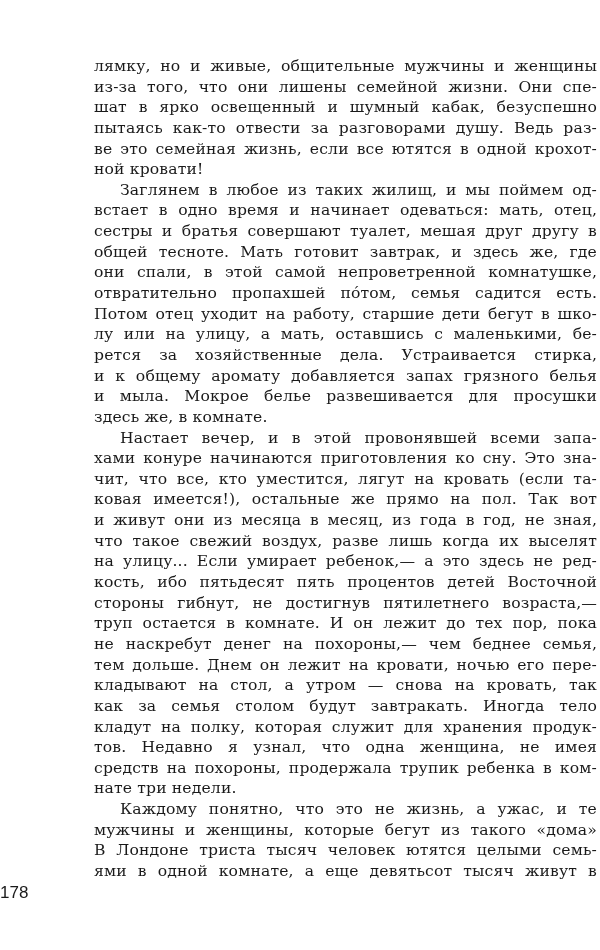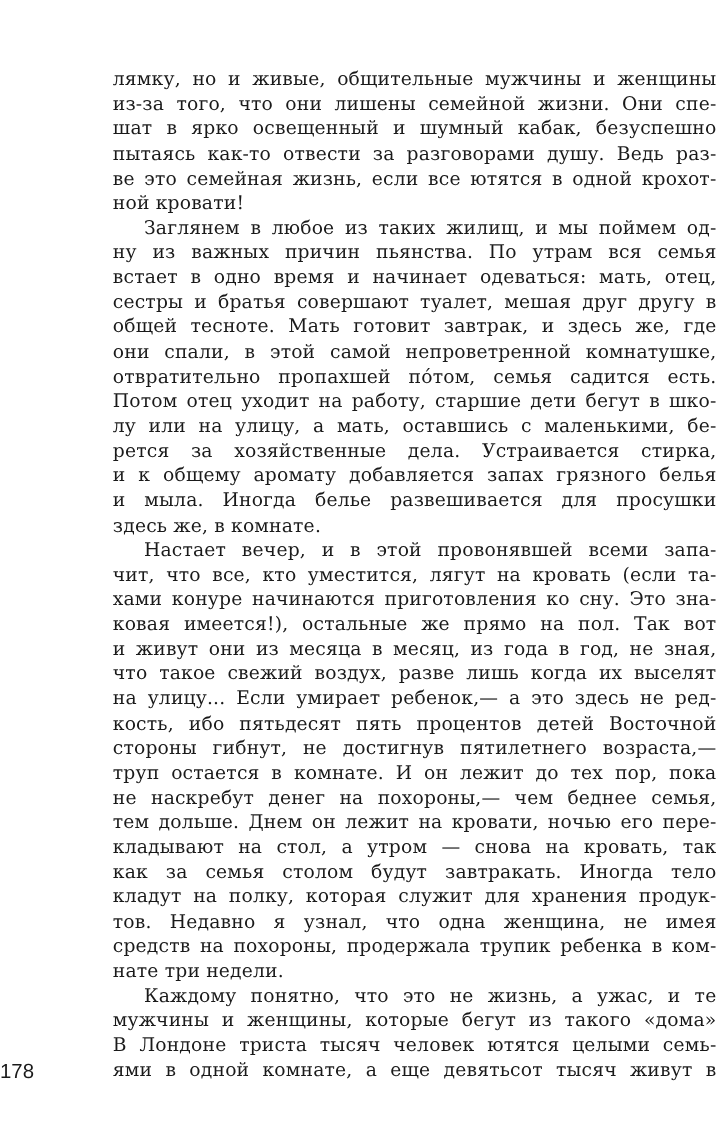--- a/index.html
+++ b/index.html
@@ -31,37 +31,36 @@
     <div>
       <span class="line">лямку, но и живые, общительные мужчины и  женщины</span>
       <span class="line">из-за того, что они лишены семейной жизни. Они спе-</span>
       <span class="line">шат в ярко освещенный и шумный кабак, безуспешно</span>
       <span class="line">пытаясь как-то отвести за разговорами душу. Ведь раз-</span>
       <span class="line">ве это семейная жизнь, если все ютятся в одной крохот-</span>
       <span class="line last">ной кровати!</span>
     </div>
     <div>
       <span class="line indent">Заглянем в любое из таких жилищ, и мы поймем од-</span>
-      <span class="line">ну из важных причин пьянства. По утрам вся семья</span>
       <span class="line">встает в одно время и начинает одеваться: мать, отец,</span>
       <span class="line">сестры и братья совершают туалет, мешая друг другу в</span>
       <span class="line">общей тесноте. Мать готовит завтрак, и здесь же, где</span>
       <span class="line">они спали, в этой самой непроветренной комнатушке,</span>
       <span class="line">отвратительно пропахшей пóтом, семья садится есть.</span>
       <span class="line">Потом отец уходит на работу, старшие дети бегут в шко-</span>
       <span class="line">лу или на улицу, а мать, оставшись с маленькими, бе-</span>
       <span class="line">рется за хозяйственные дела. Устраивается стирка,</span>
       <span class="line">и к общему аромату добавляется запах грязного белья</span>
-      <span class="line">и мыла. Иногда белье развешивается для просушки</span>
+      <span class="line">и мыла. Мокрое белье развешивается для просушки</span>
       <span class="line last">здесь же, в комнате.</span>
     </div>
     <div>
       <span class="line indent">Настает вечер, и в этой провонявшей всеми запа-</span>
+      <span class="line">хами конуре начинаются приготовления ко сну. Это зна-</span>
       <span class="line">чит, что все, кто уместится, лягут на кровать (если та-</span>
-      <span class="line">хами конуре начинаются приготовления ко сну. Это зна-</span>
       <span class="line">ковая имеется!), остальные же прямо на пол. Так вот</span>
       <span class="line">и живут они из месяца в месяц, из года в год, не зная,</span>
       <span class="line">что такое свежий воздух, разве лишь когда их выселят</span>
       <span class="line">на улицу... Если умирает ребенок,— а это здесь не ред-</span>
       <span class="line">кость, ибо пятьдесят пять процентов детей Восточной</span>
       <span class="line">стороны гибнут, не достигнув пятилетнего возраста,—</span>
       <span class="line">труп остается в комнате. И он лежит до тех пор, пока</span>
       <span class="line">не наскребут денег на похороны,— чем беднее семья,</span>
       <span class="line">тем дольше. Днем он лежит на кровати, ночью его пере-</span>
       <span class="line">кладывают на стол, а утром — снова на кровать, так</span>

